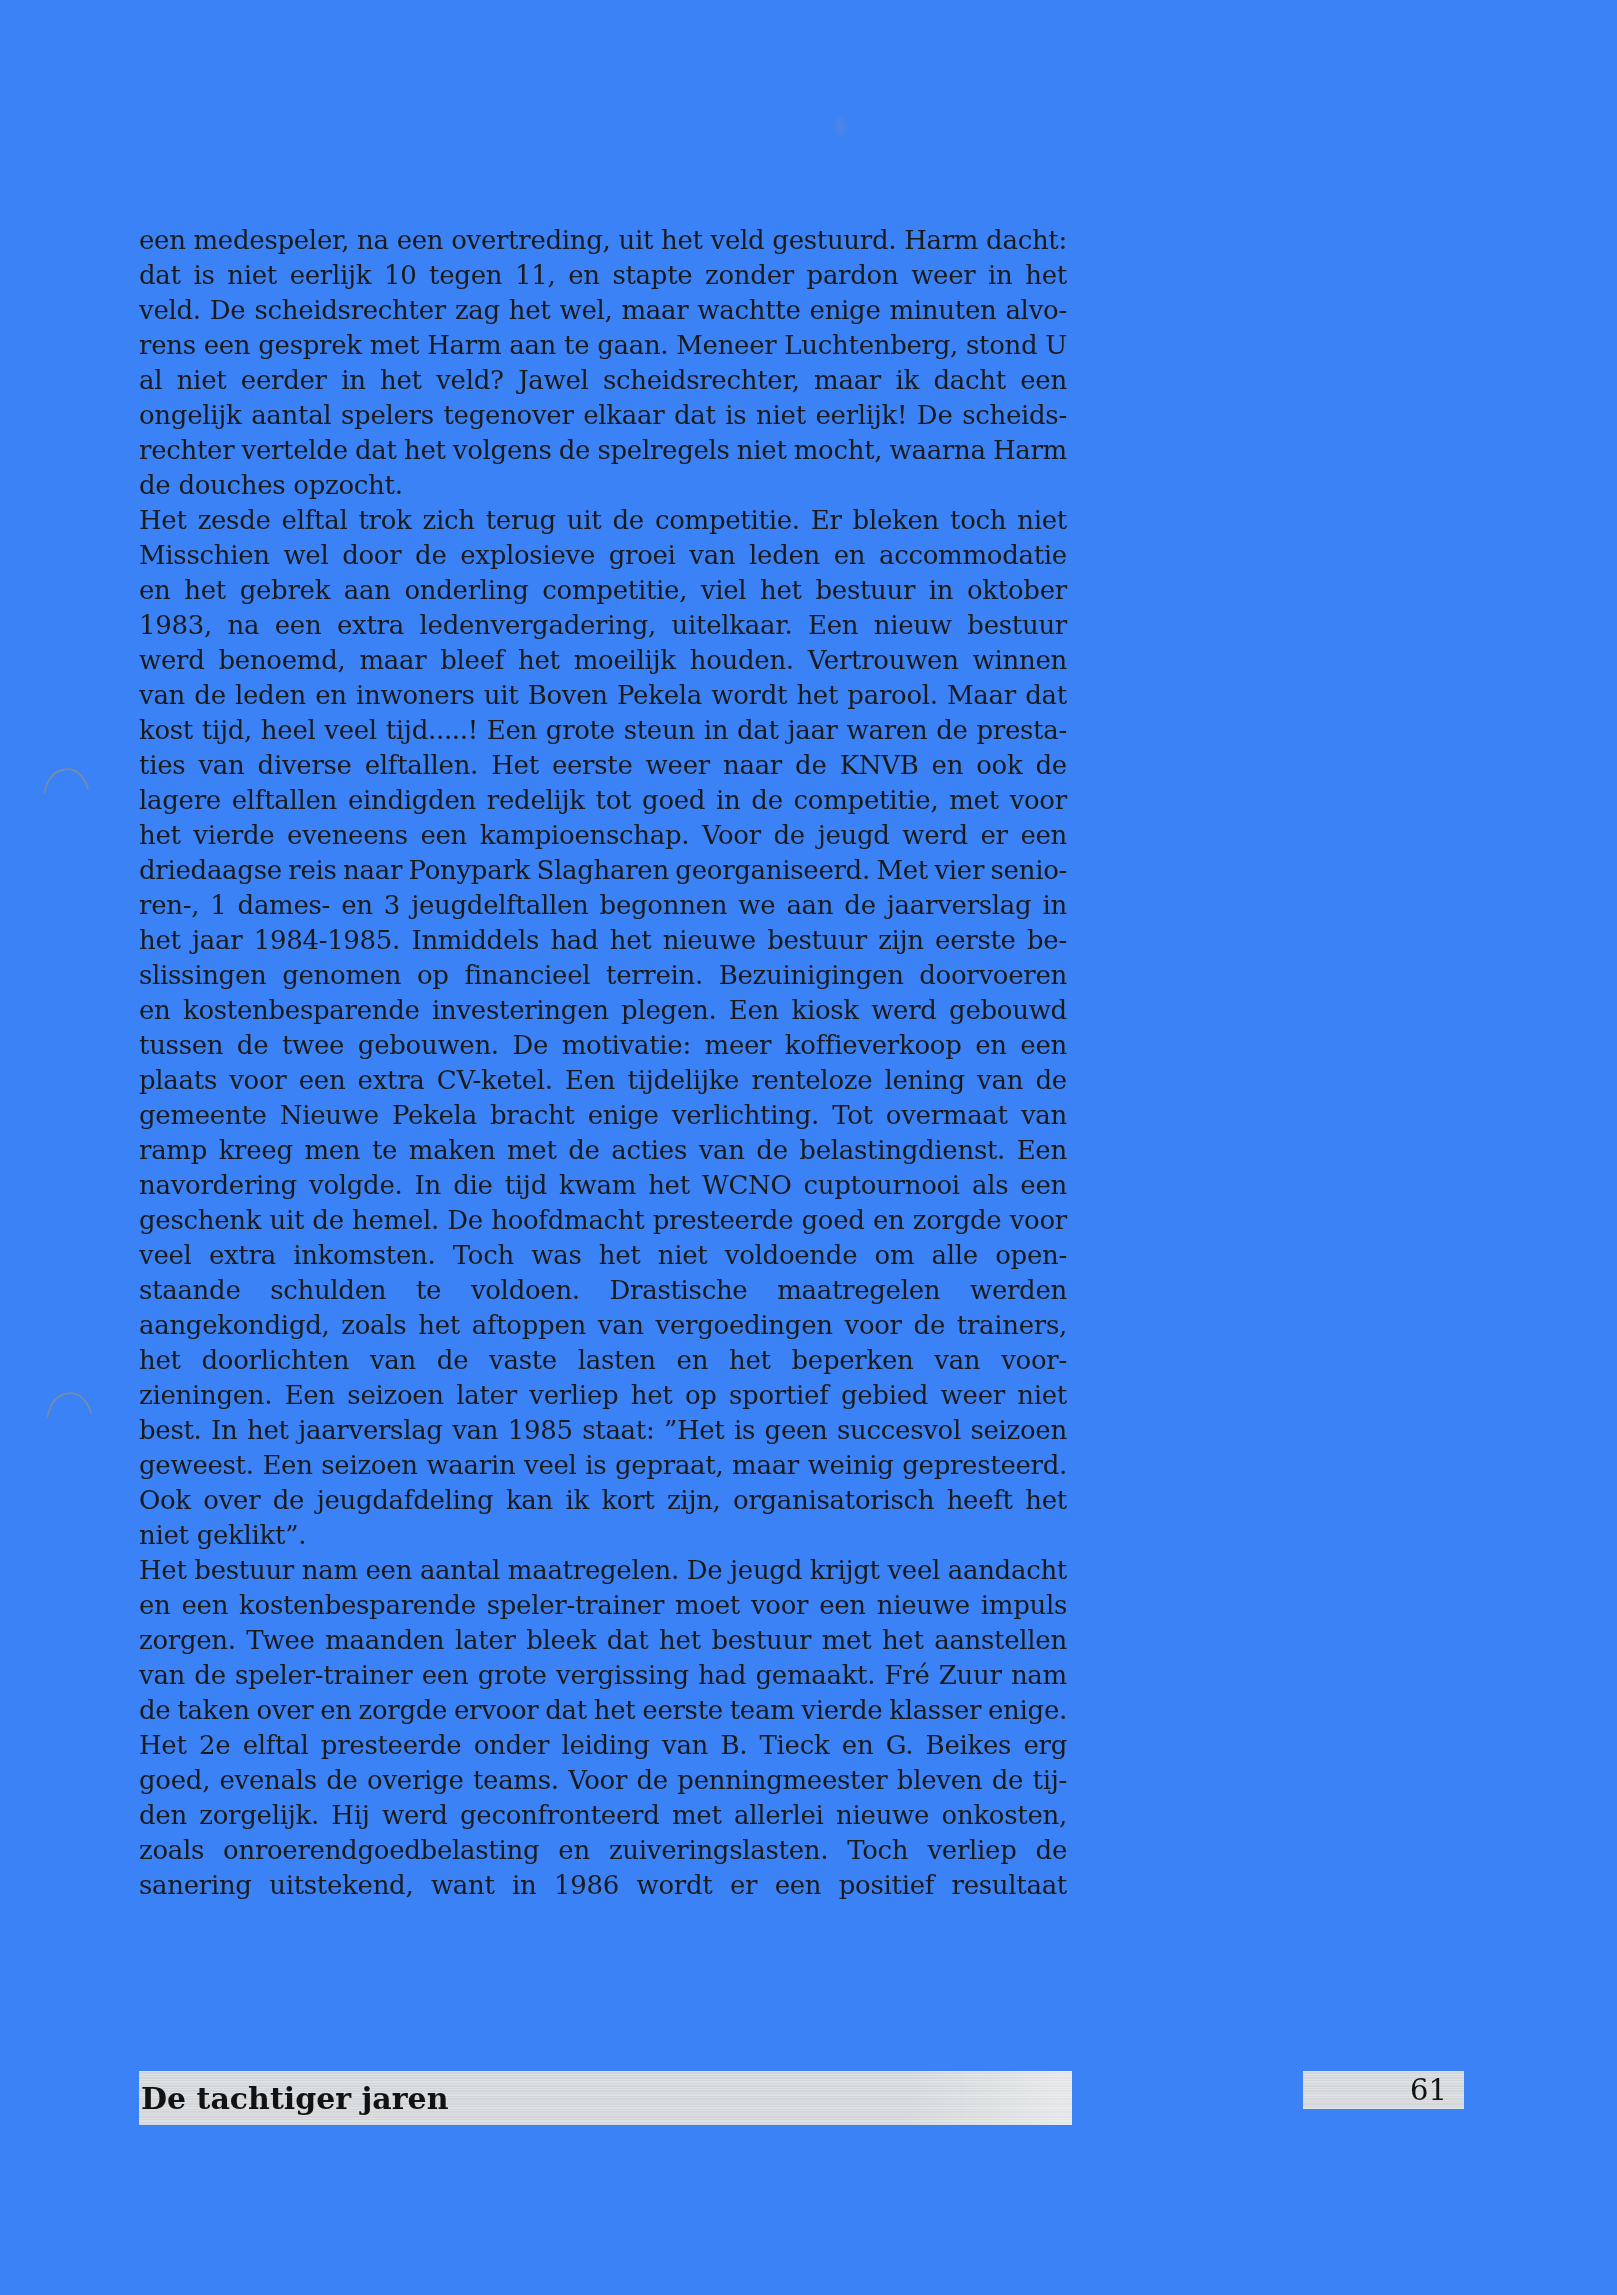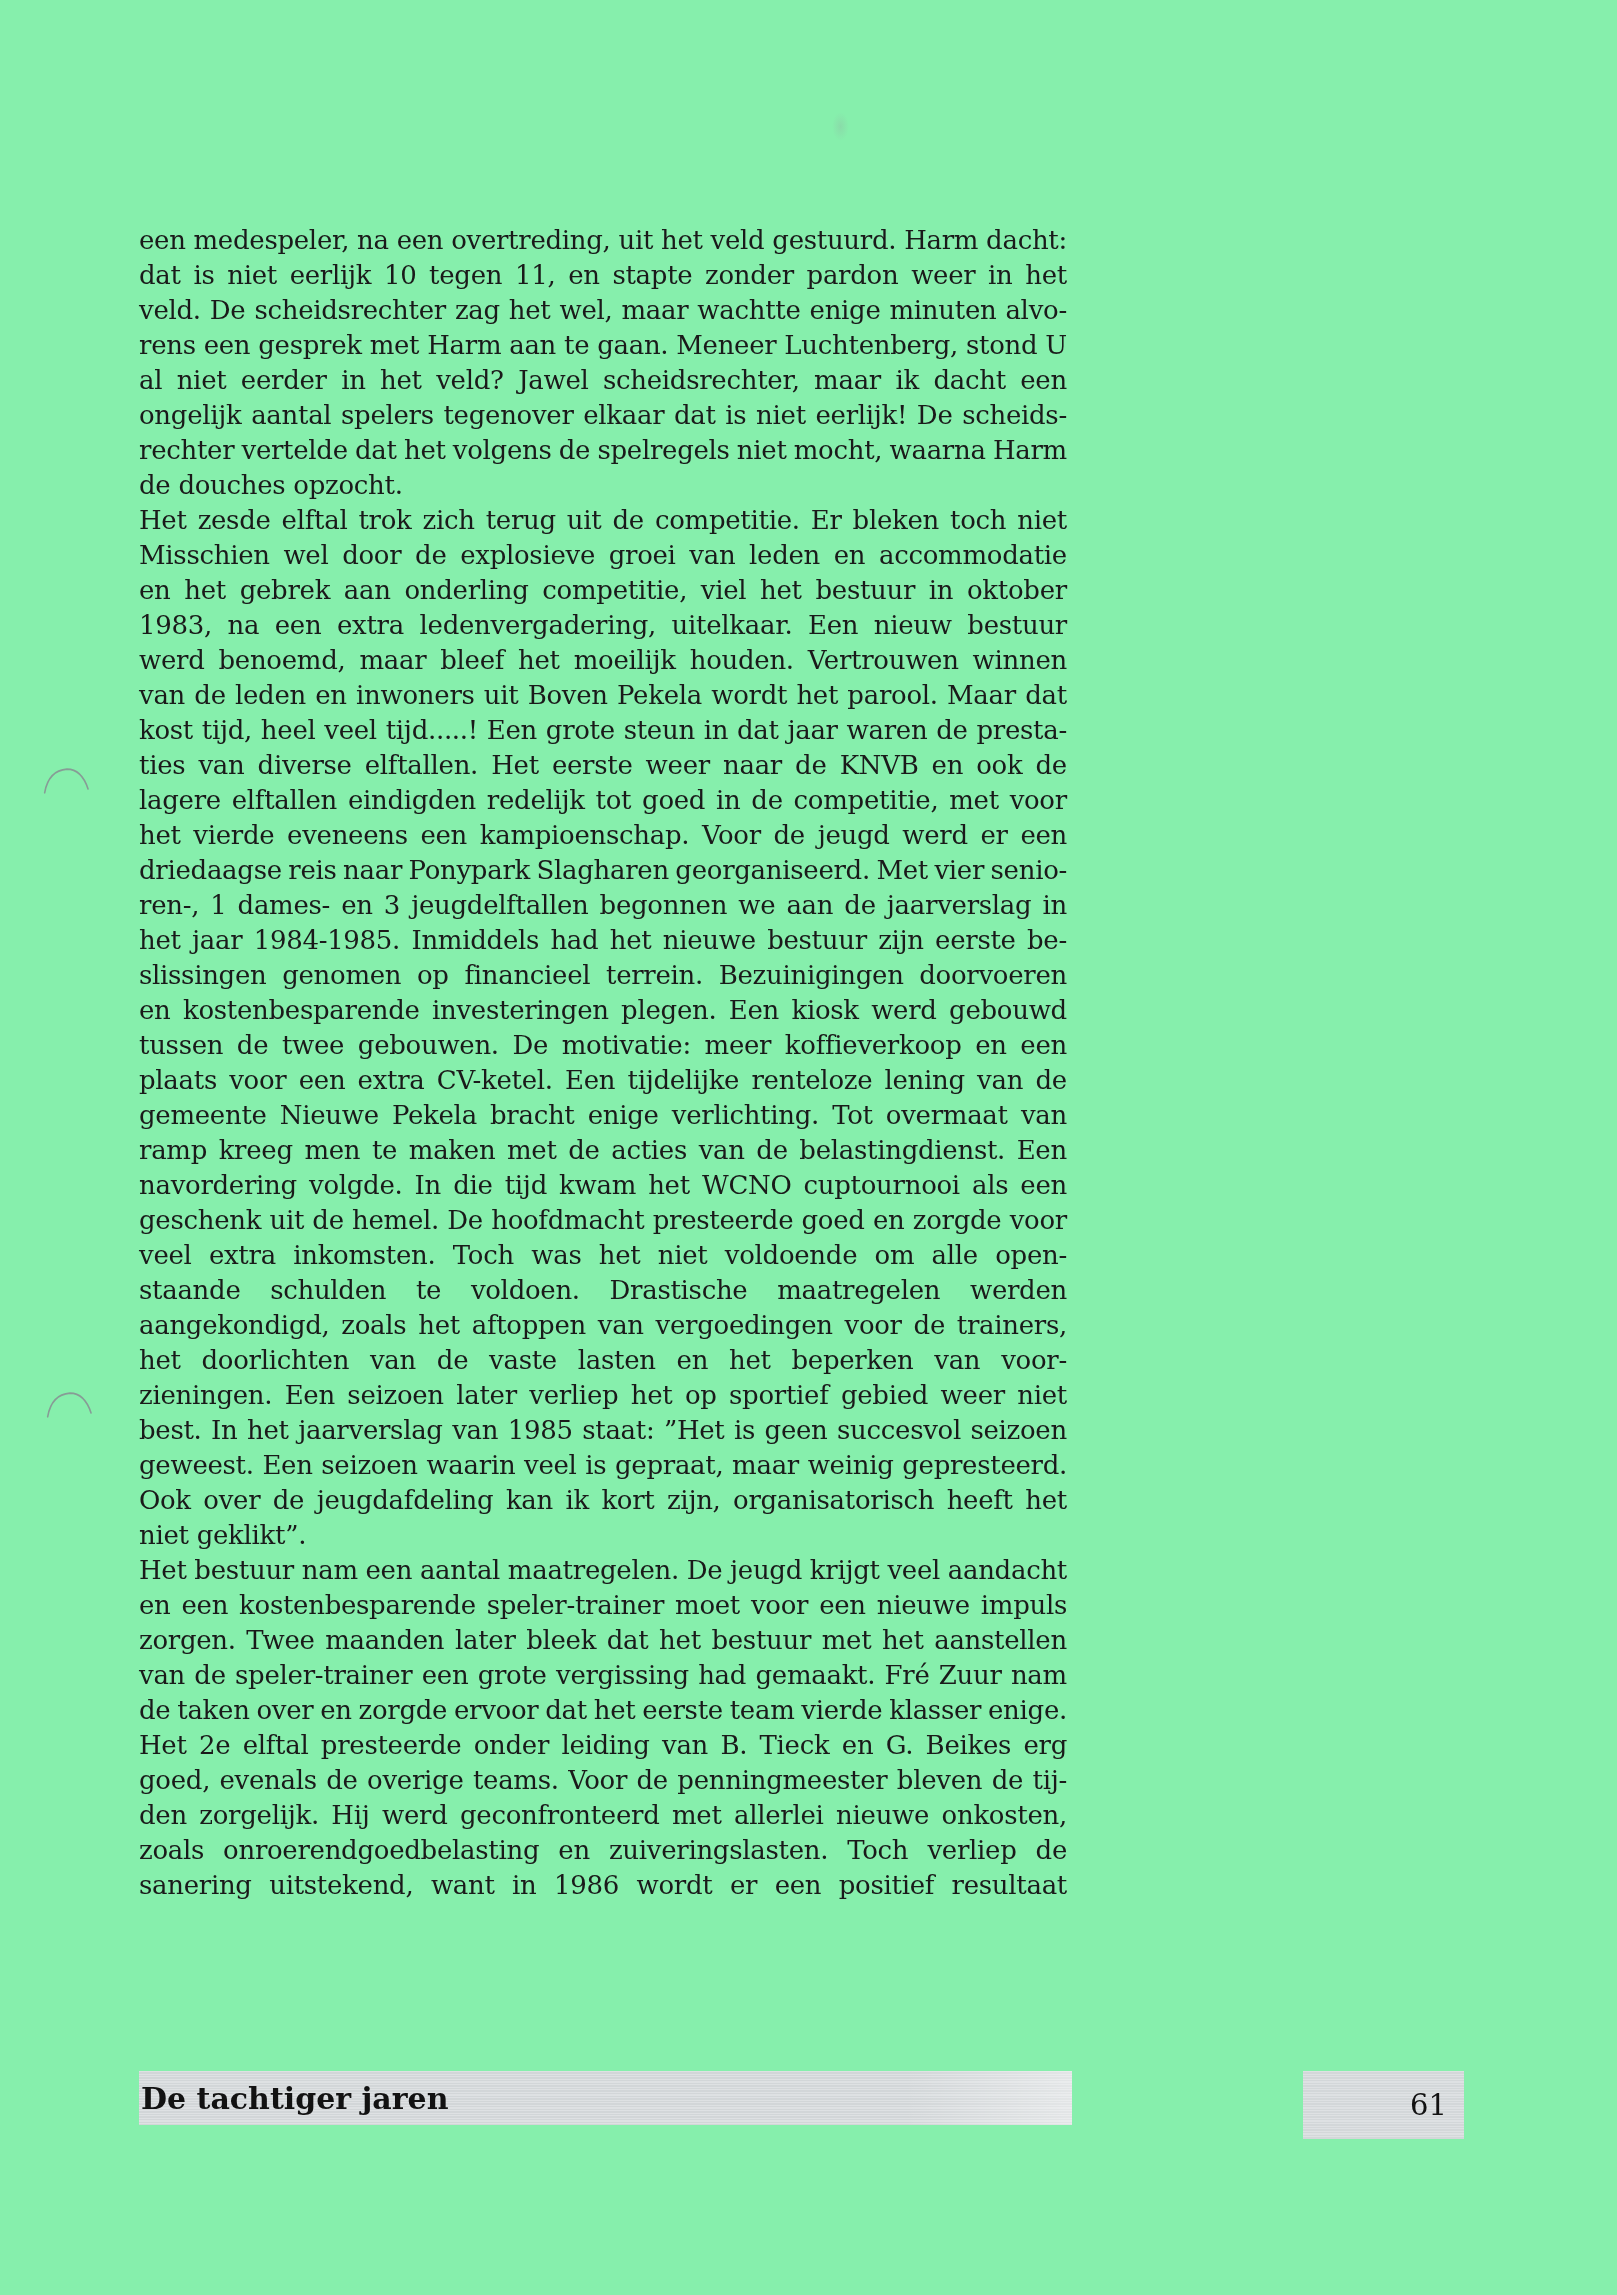--- a/index.html
+++ b/index.html
@@ -4,21 +4,21 @@
 <style>
   html, body {
     margin: 0;
     padding: 0;
     background: #e8e8e8;
   }
   .page {
     position: relative;
     width: 1617px;
     height: 2295px;
-    background: #86efac;
+    background: #3b82f6;
     overflow: hidden;
     font-family: "DejaVu Serif", "Liberation Serif", serif;
     color: #1a1a1a;
   }
   .textblock {
     position: absolute;
     left: 139px;
     top: 223px;
     width: 928px;
     font-size: 26px;
@@ -53,21 +53,21 @@
     font-weight: bold;
     font-size: 30px;
     padding-left: 2px;
     color: #121212;
   }
   .pagenum-box {
     position: absolute;
     left: 1303px;
     top: 2071px;
     width: 161px;
-    height: 68px;
+    height: 38px;
     background-image:
       repeating-linear-gradient(180deg, #dee1e3 0px, #dee1e3 1.3px, #d3d7d9 1.3px, #d3d7d9 2.6px);
     display: flex;
     align-items: center;
     justify-content: flex-end;
   }
   .pagenum {
     font-size: 29px;
     padding-right: 17px;
     color: #121212;

